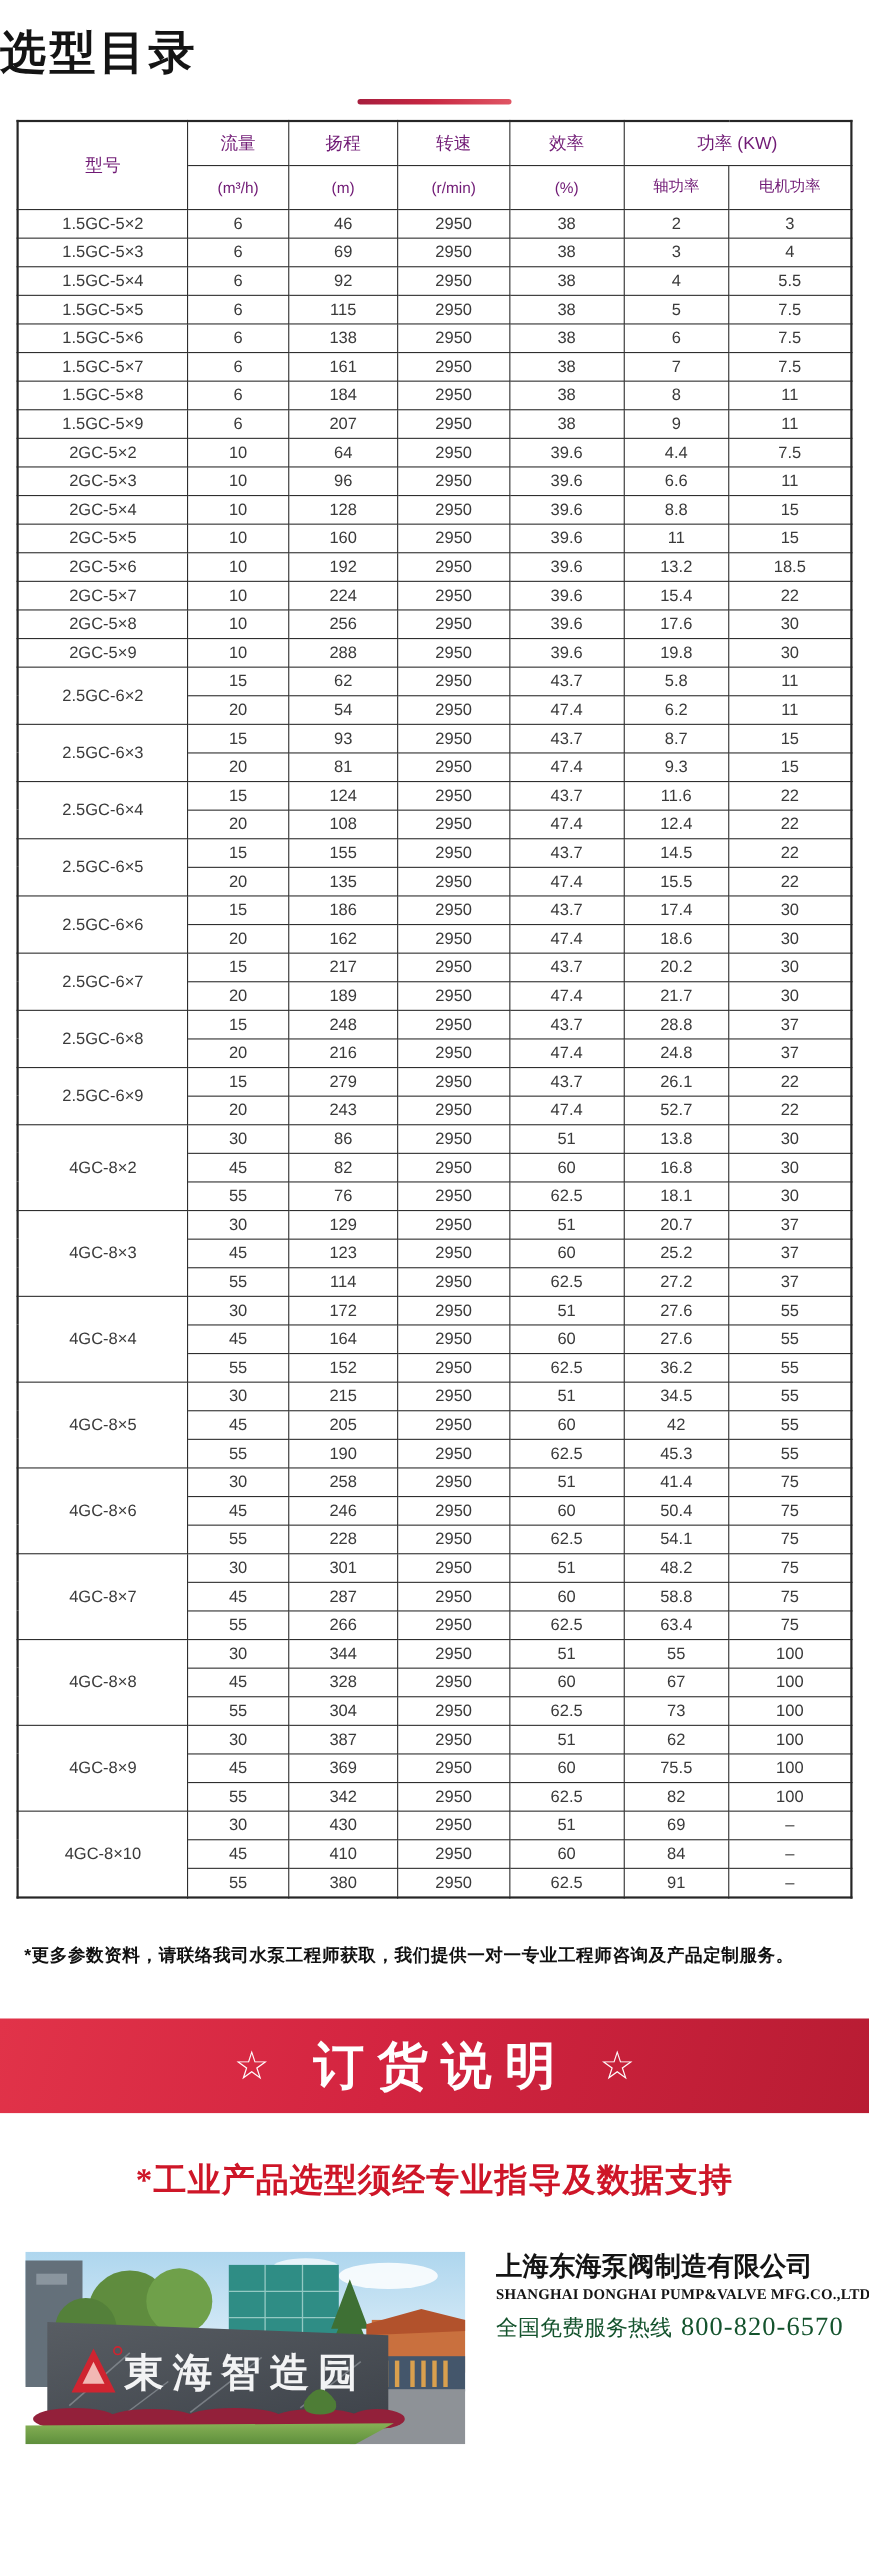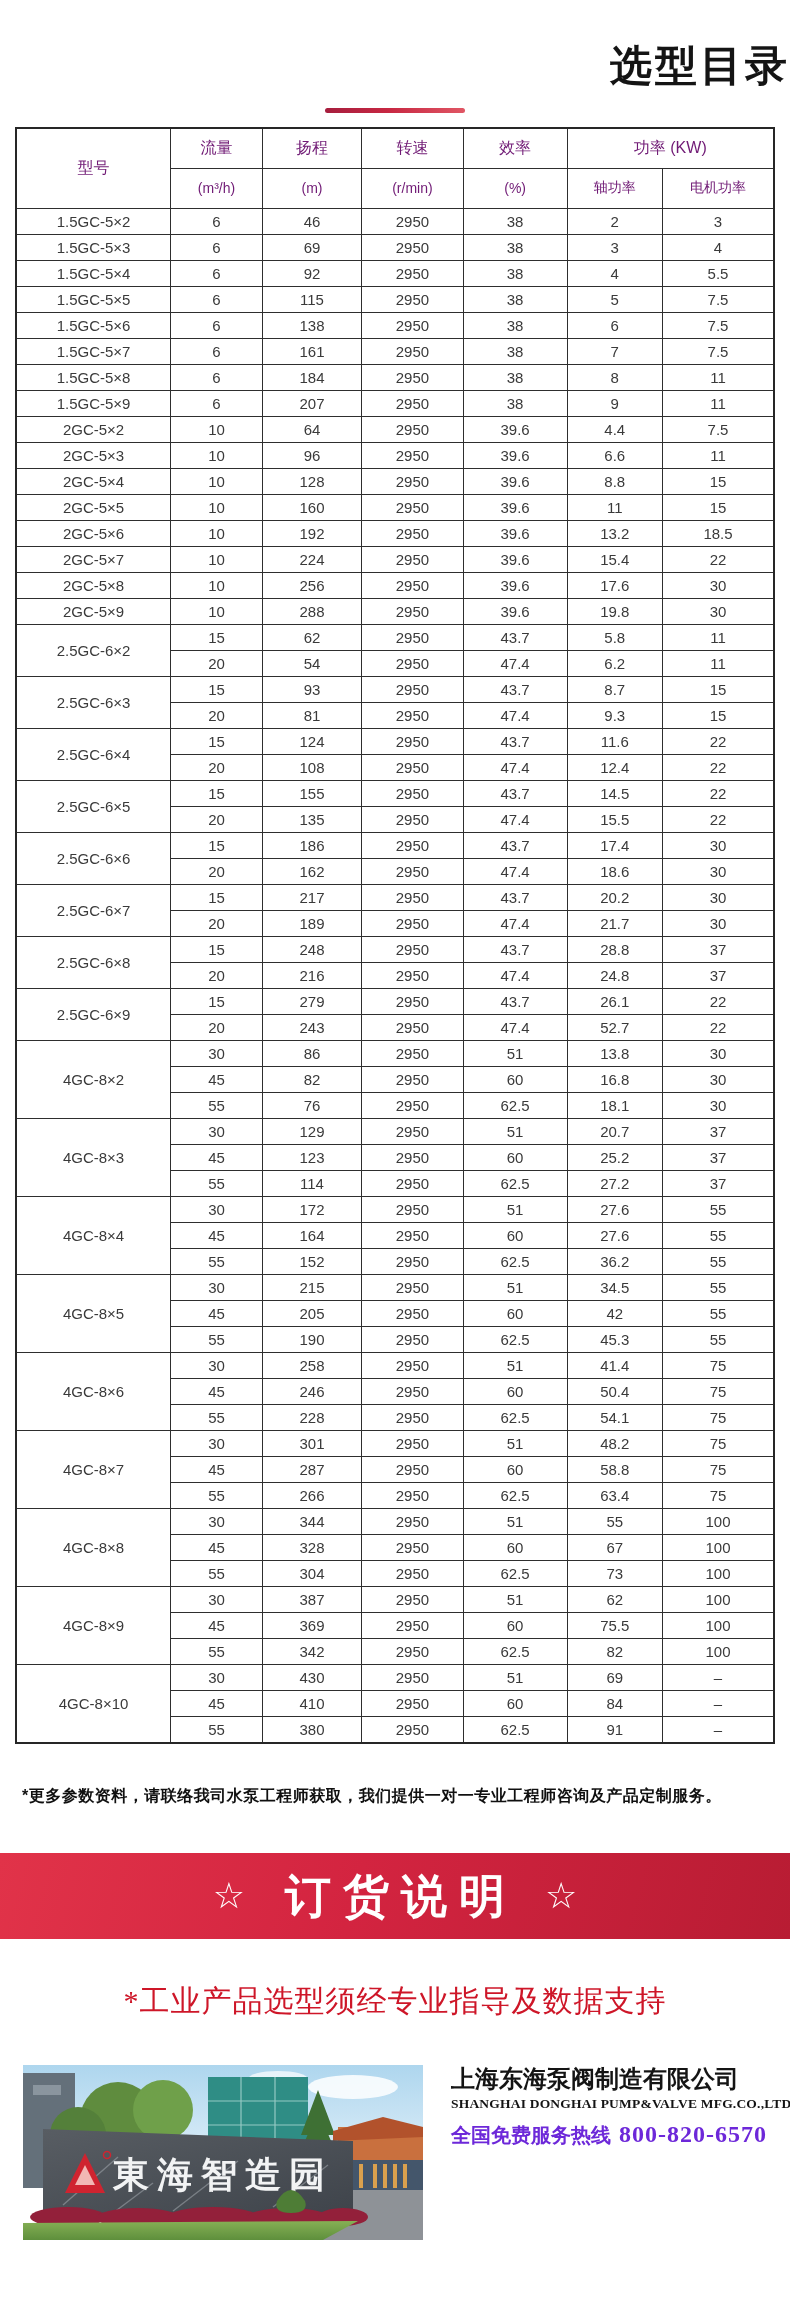--- a/index.html
+++ b/index.html
@@ -2,22 +2,22 @@
 <html><head>
 <meta charset="utf-8">
 <style>
   html,body{margin:0;padding:0;}
   body{
     width:790px;min-height:2322px;background:#ffffff;
     font-family:"Liberation Sans",sans-serif;color:#222;
   }
   
   .page-title{
-    text-align:right;font-size:42px;font-weight:bold;color:#141414;
-    margin:40px 0 0;letter-spacing:3px;line-height:1.25;
+    text-align:left;font-size:42px;font-weight:bold;color:#141414;
+    margin:22px 0 0;letter-spacing:3px;line-height:1.25;
   }
   .title-divider{
     width:140px;height:5px;margin:15px auto 0;border-radius:3px;
     background:linear-gradient(90deg,#a61e3e,#c72742 45%,#e05664);
   }
   
   .spec-table{
     width:760px;margin:14px auto 0;border-collapse:collapse;table-layout:fixed;
     border:2px solid #262626;
   }
@@ -40,37 +40,37 @@
     background:linear-gradient(105deg,#e13349 0%,#d32440 45%,#b81c33 100%);
     display:flex;align-items:center;justify-content:center;gap:28px;
   }
   .order-banner .star{color:#ffffff;font-size:36px;line-height:1;}
   .order-banner .banner-text{
     color:#ffffff;font-size:46px;font-weight:bold;letter-spacing:12px;
     text-indent:12px;line-height:1;
   }
   .order-lines{margin-top:38px;text-align:center;}
   .order-line{
-    font-family:"Liberation Serif",serif;font-weight:normal;
+    font-family:"Liberation Serif",serif;font-weight:bold;
     font-size:30px;color:#ce1628;line-height:48px;letter-spacing:1px;
   }
   
   .footer{margin-top:40px;display:flex;align-items:flex-start;padding-left:23px;}
   .campus-photo{width:400px;height:175px;flex:none;display:block;}
   .company-info{margin-left:28px;width:336px;}
   .company-cn{
     font-size:24px;font-weight:bold;color:#141414;white-space:nowrap;
     letter-spacing:0px;line-height:1.15;
   }
   .company-en{
     font-family:"Liberation Serif",serif;font-weight:bold;font-size:13.5px;
     color:#141414;margin-top:4px;white-space:nowrap;letter-spacing:0.2px;
   }
   .hotline{
-    margin-top:9px;font-weight:bold;color:#6d28d9;white-space:nowrap;
+    margin-top:9px;font-weight:normal;color:#14532d;white-space:nowrap;
     font-family:"Liberation Serif",serif;
   }
   .hotline .hotline-label{font-size:20px;font-family:"Liberation Sans",sans-serif;}
   .hotline .hotline-number{font-size:24px;margin-left:8px;letter-spacing:1px;}
   .contact-list{
     list-style:none;margin:7px 0 0;padding:0;
     font-family:"Liberation Serif",serif;font-weight:bold;font-size:14px;
     color:#1b1b1b;line-height:19.5px;white-space:nowrap;
   }
 </style>

